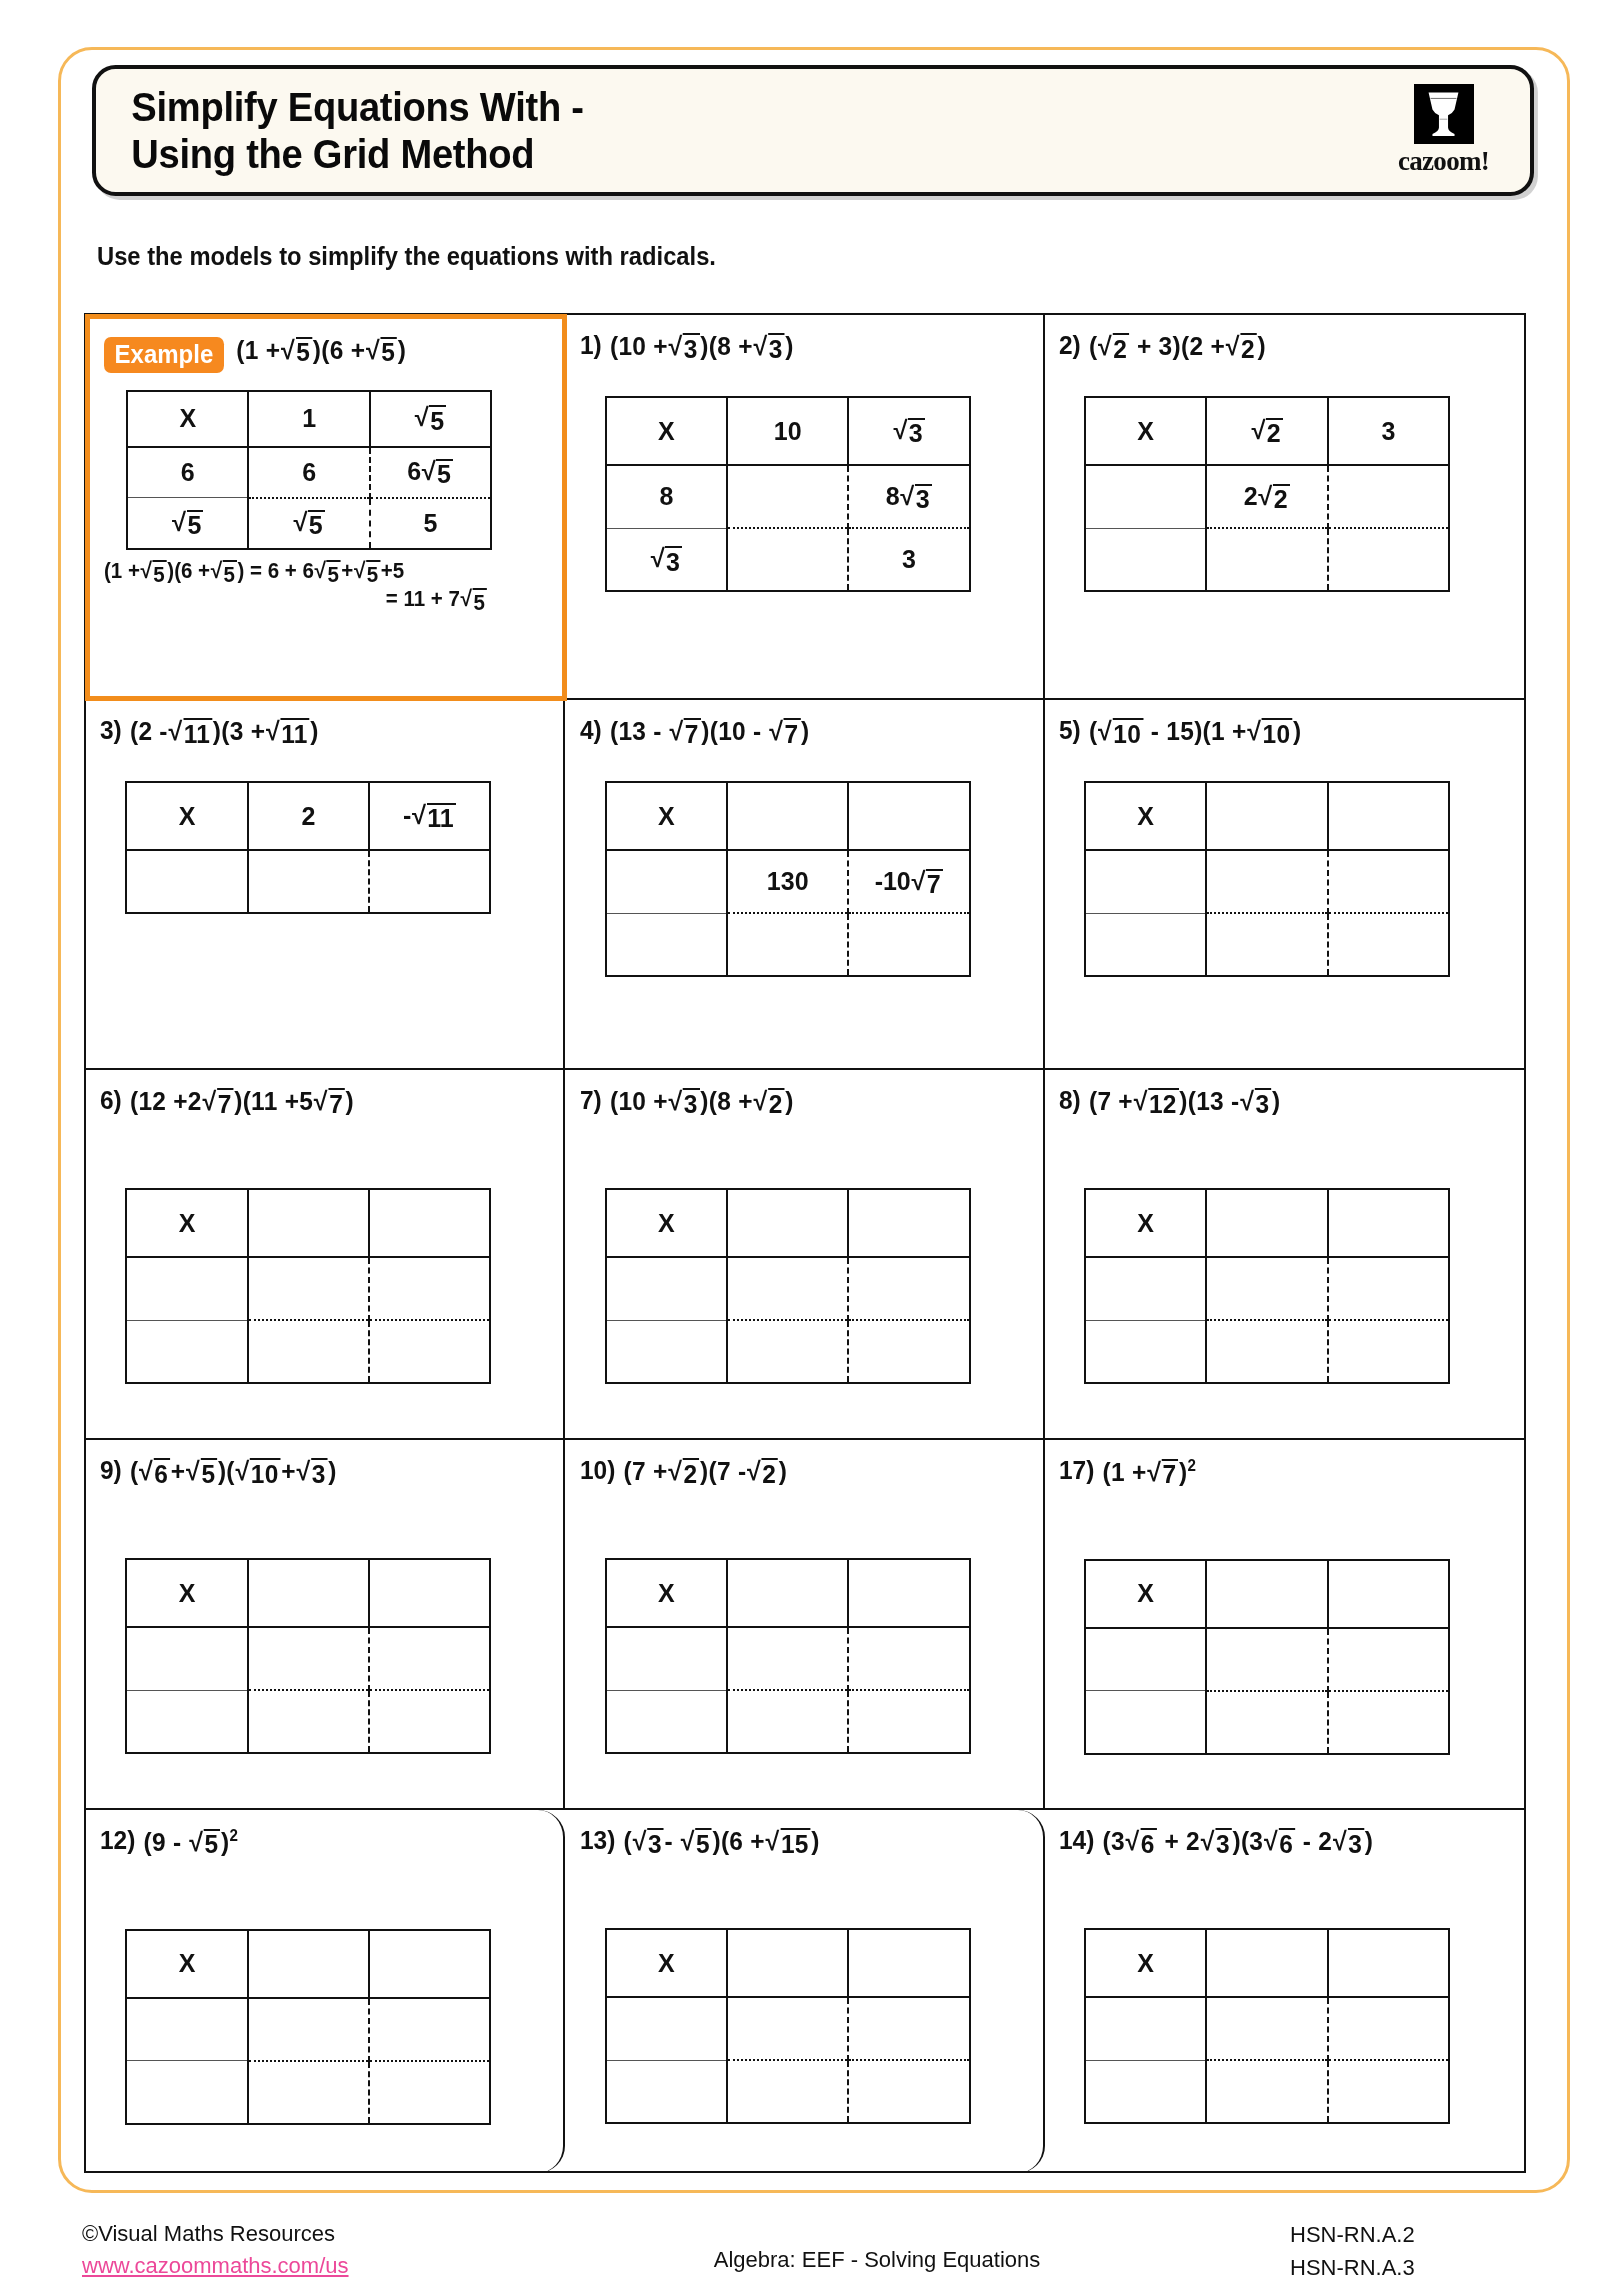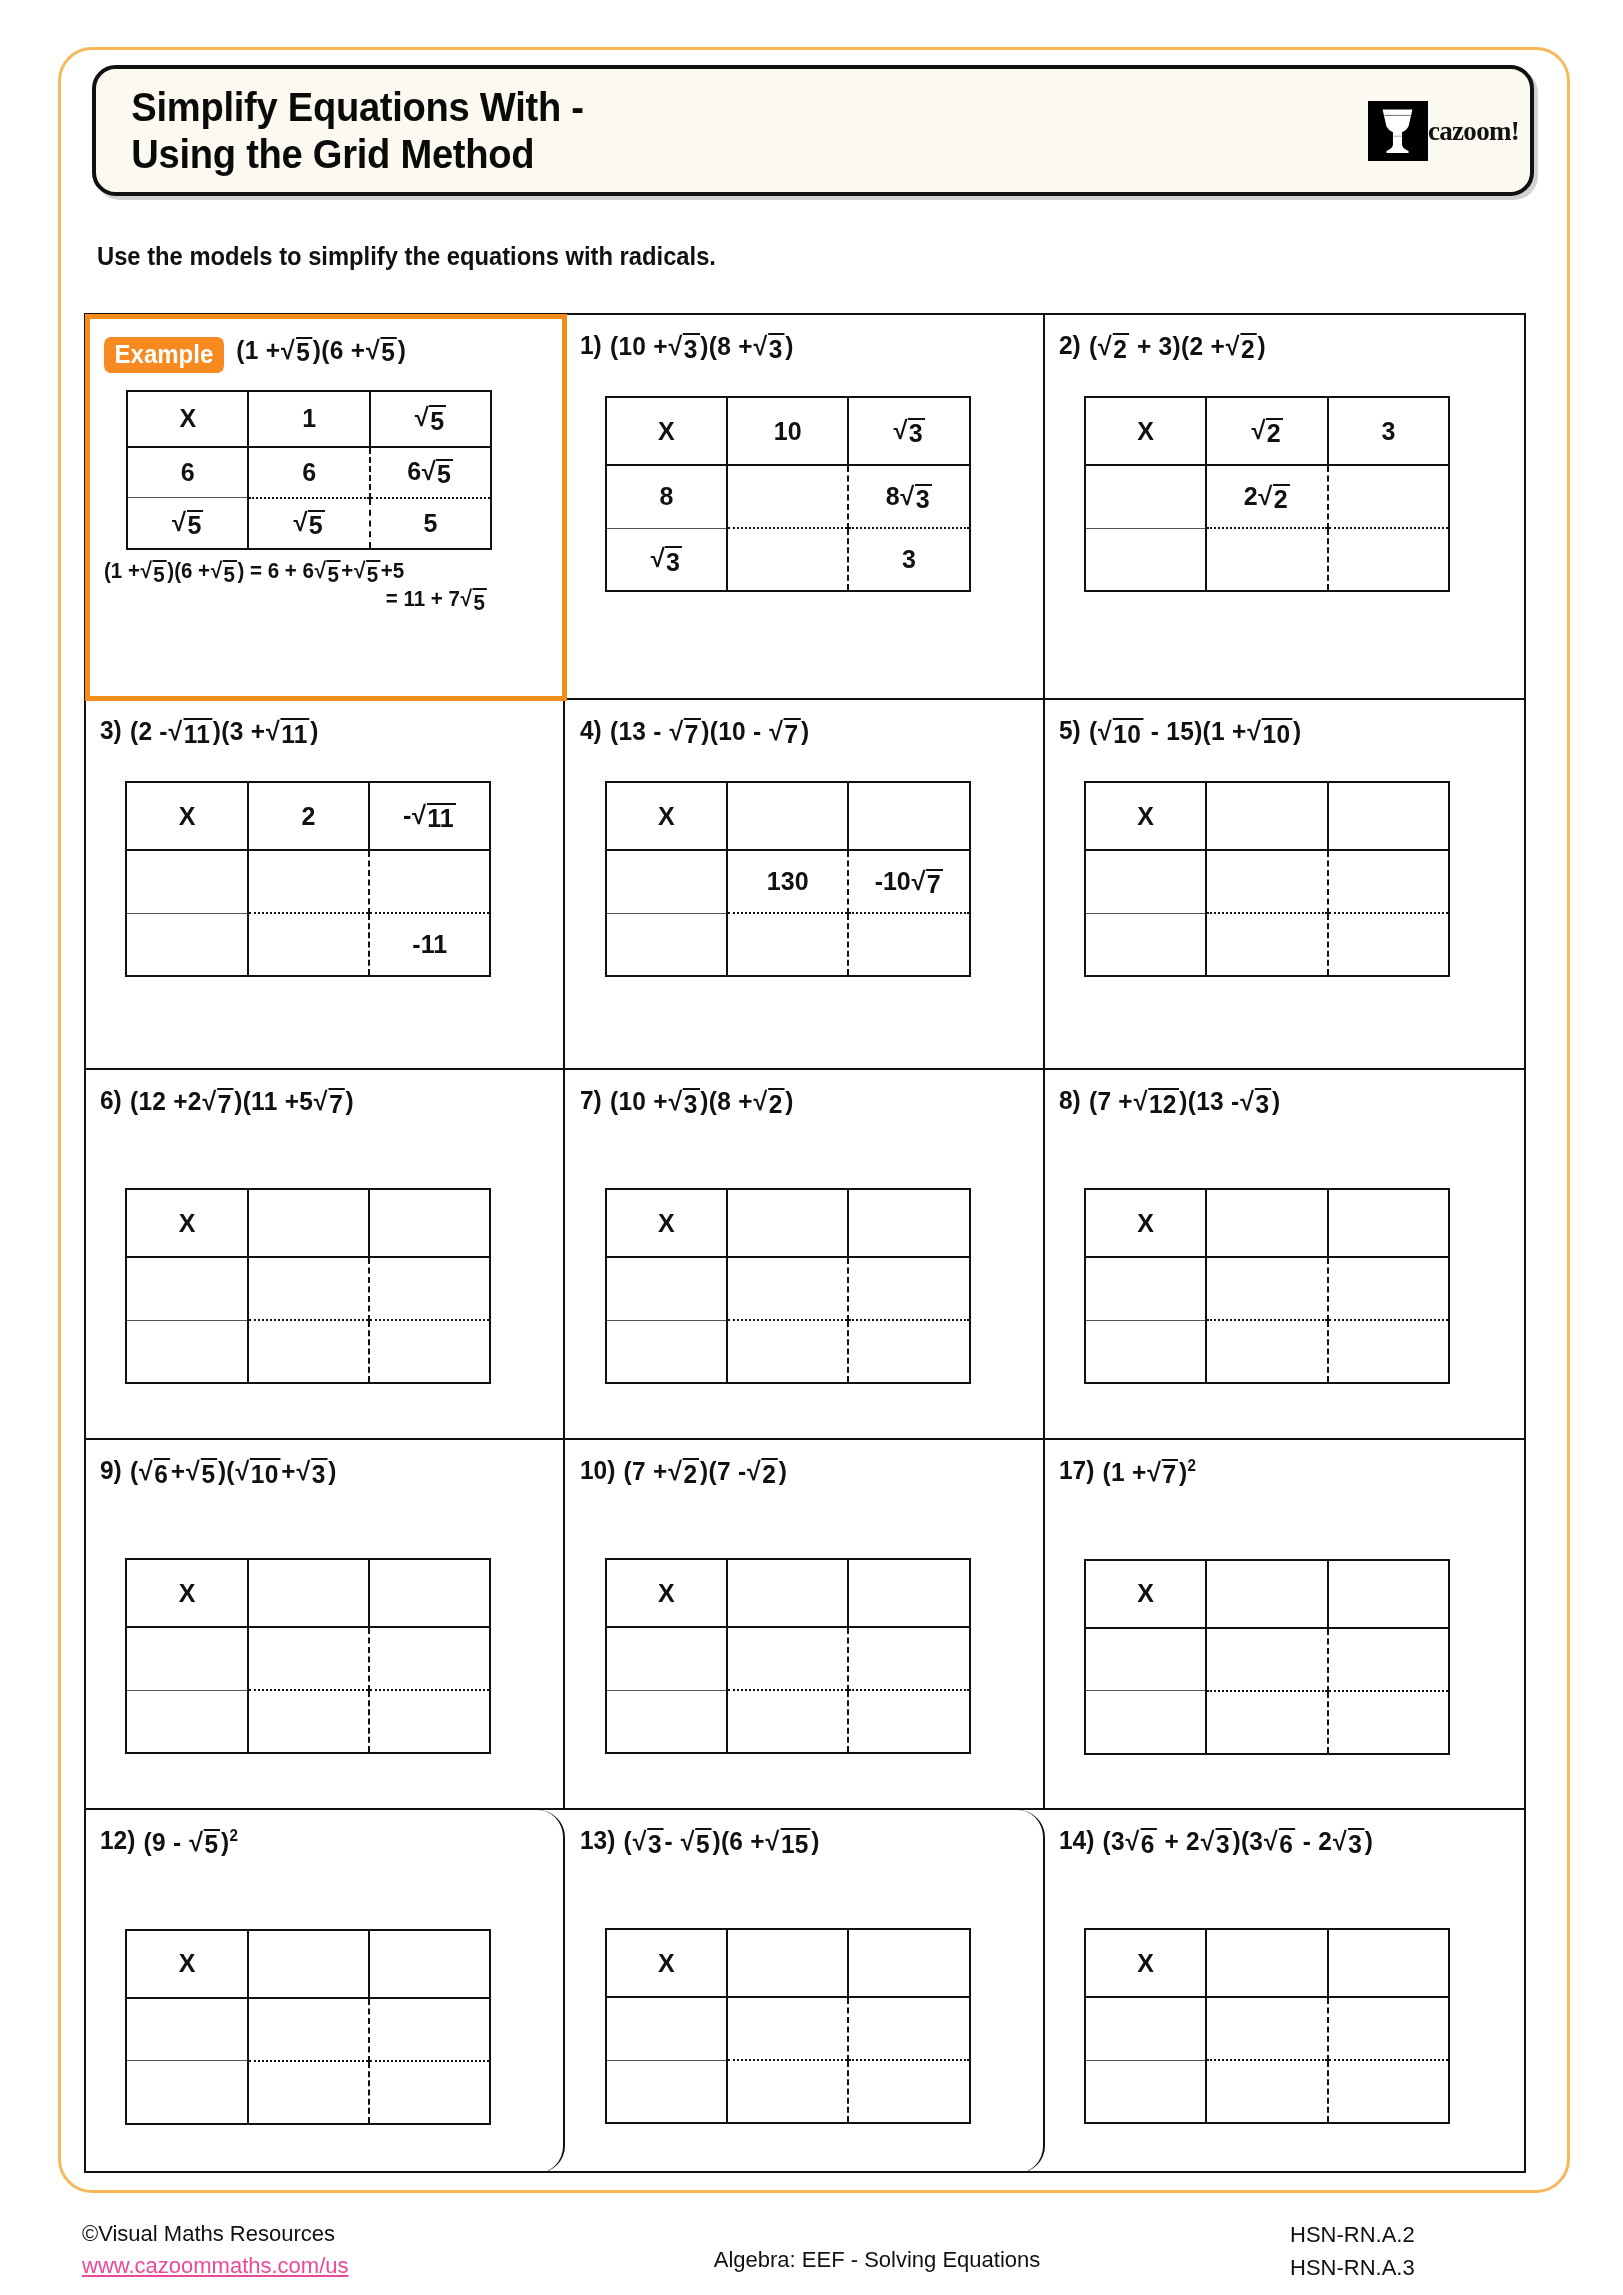--- a/index.html
+++ b/index.html
@@ -41,21 +41,21 @@
     font-weight: bold;
     line-height: 1.14;
     color: #0a0a0a;
     letter-spacing: -0.3px;
     transform: scaleX(0.93);
     transform-origin: left center;
   }
   .title .l2 { display:block; }
   .logo-wrap {
     width: 164px; height: 100%;
-    display:flex; flex-direction: row;
+    display:flex; flex-direction: column;
     align-items: center; justify-content: center;
     padding-right: 9px;
   }
   .logo-mark {
     width: 60px; height: 60px;
     background:#000;
     display:flex; align-items:center; justify-content:center;
   }
   .logo-cup { display:block; }
   .logo-text {
@@ -396,25 +396,20 @@
           <td class="c3">-<span class="rad">
                   <span class="sym">√</span>
                   <span class="rand">11</span>
                 </span></td>
         </tr>
         <tr class="bdy bdy1">
           <td class="c1"></td>
           <td class="c2"></td>
           <td class="c3"></td>
         </tr>
-        <tr class="bdy bdy2">
-          <td class="c1"></td>
-          <td class="c2"></td>
-          <td class="c3">-11</td>
-        </tr>
       </tbody>
         </table>
     </div>
 
     <div class="cell r2 c2">
       <div class="qline">
         <span class="qnum">4)</span>
         <span class="expr">(13&nbsp;-&nbsp;<span class="rad">
               <span class="sym">√</span>
               <span class="rand">7</span>

